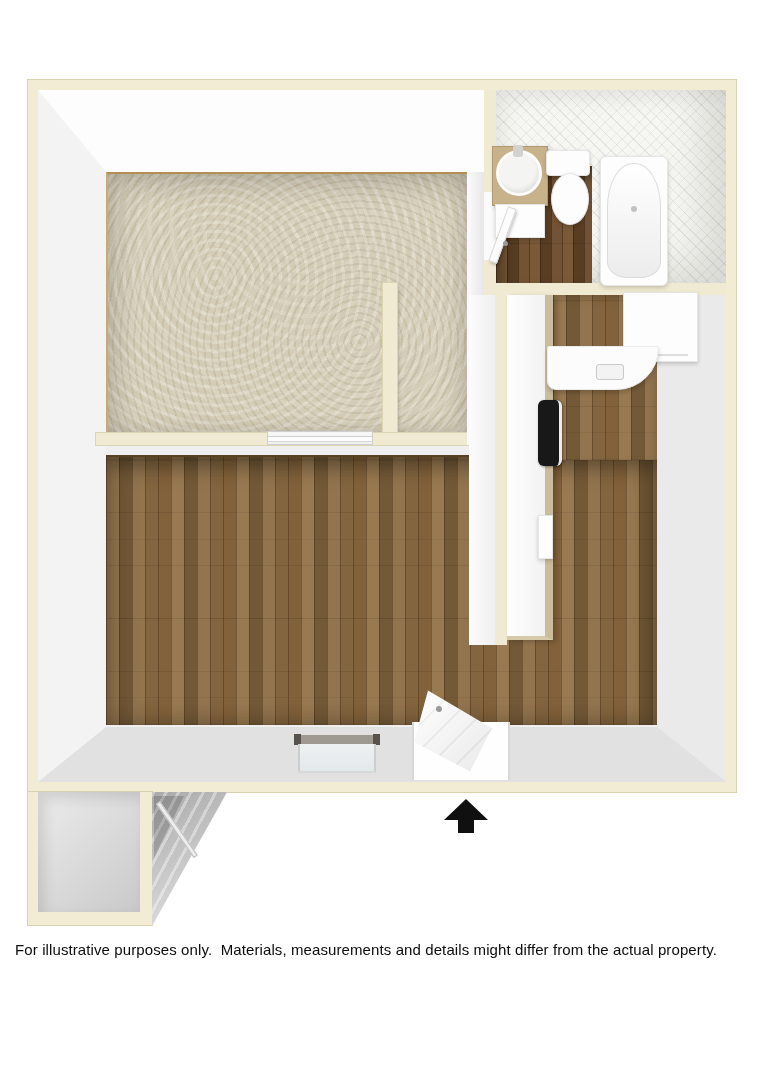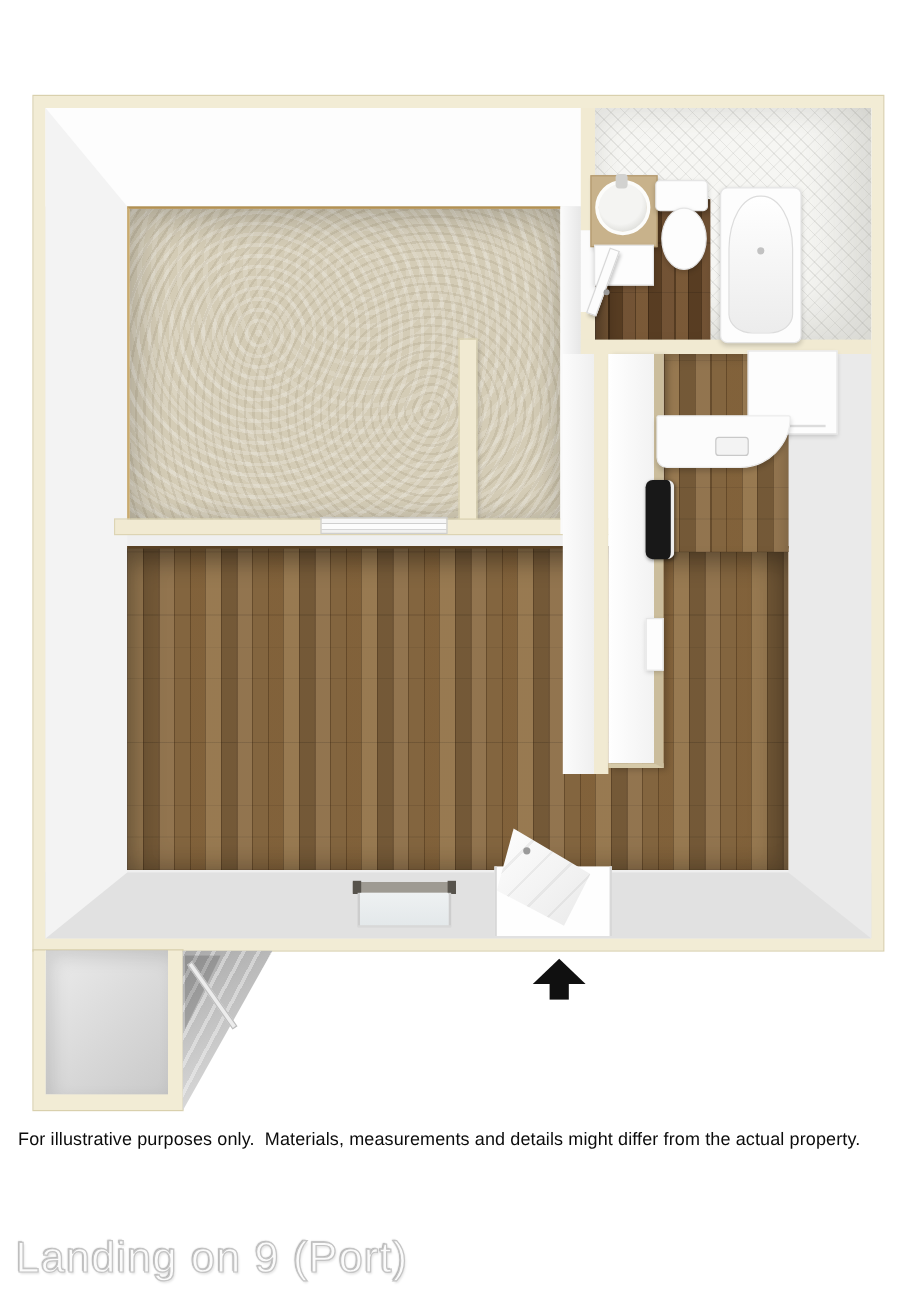--- a/index.html
+++ b/index.html
@@ -168,15 +168,14 @@
   <div class="abs arrow-head" style="left:444px;top:799px;"></div>
   <div class="abs arrow-stem" style="left:458px;top:820px;width:16px;height:13px;"></div>
 
   <div class="abs frame" style="left:28px;top:792px;width:124px;height:133px;"></div>
   <div class="abs" style="left:38px;top:792px;width:102px;height:120px;background:linear-gradient(135deg,#ececec,#c9c9c9);box-shadow:inset 6px 6px 14px rgba(0,0,0,.12);"></div>
   <div class="abs stairs" style="left:152px;top:792px;width:80px;height:134px;"></div>
   <div class="abs" style="left:154px;top:796px;width:30px;height:62px;clip-path:polygon(0 0,100% 0,0 100%);background:rgba(0,0,0,.16);"></div>
   <div class="abs" style="left:158px;top:800px;width:66px;height:5px;background:#ececec;border:1px solid #bdbdbd;transform:rotate(55deg);transform-origin:0 50%;"></div>
 
   <div class="disclaimer">For illustrative purposes only.  Materials, measurements and details might differ from the actual property.</div>
-  <div class="watermark">Landing on 9 (Port)</div>
 
 </div>
 
 </body></html>

